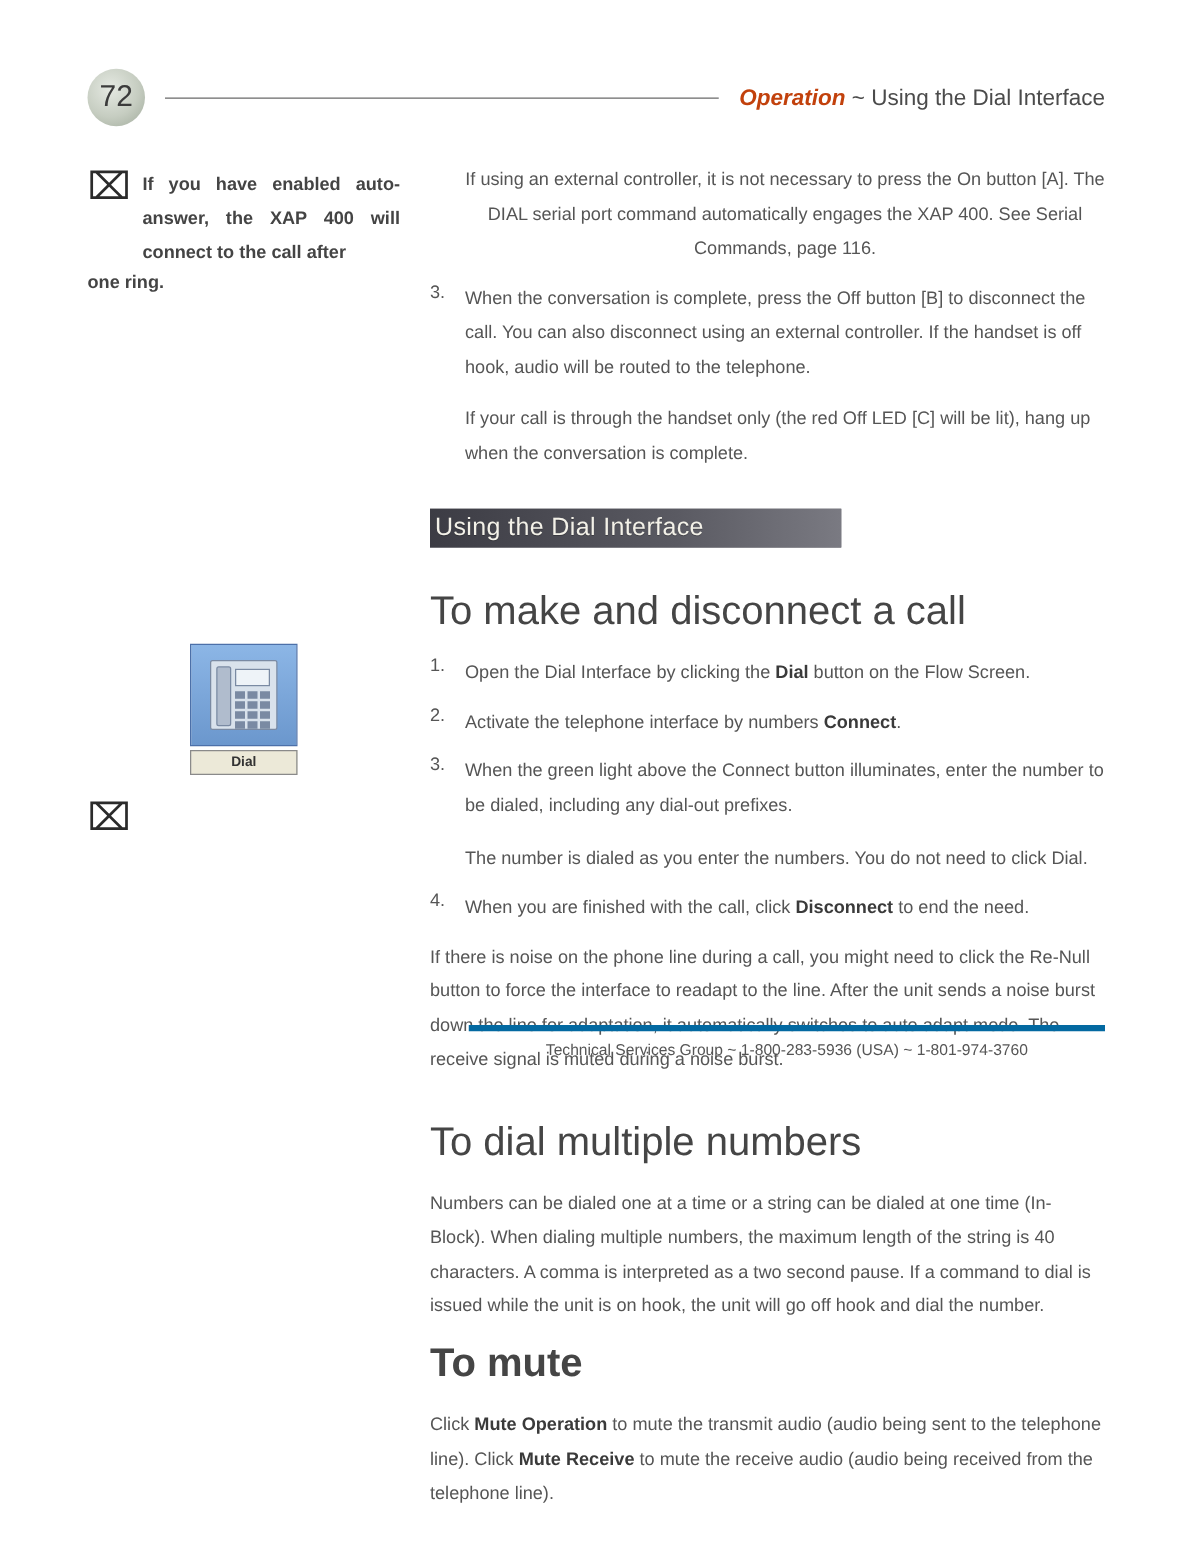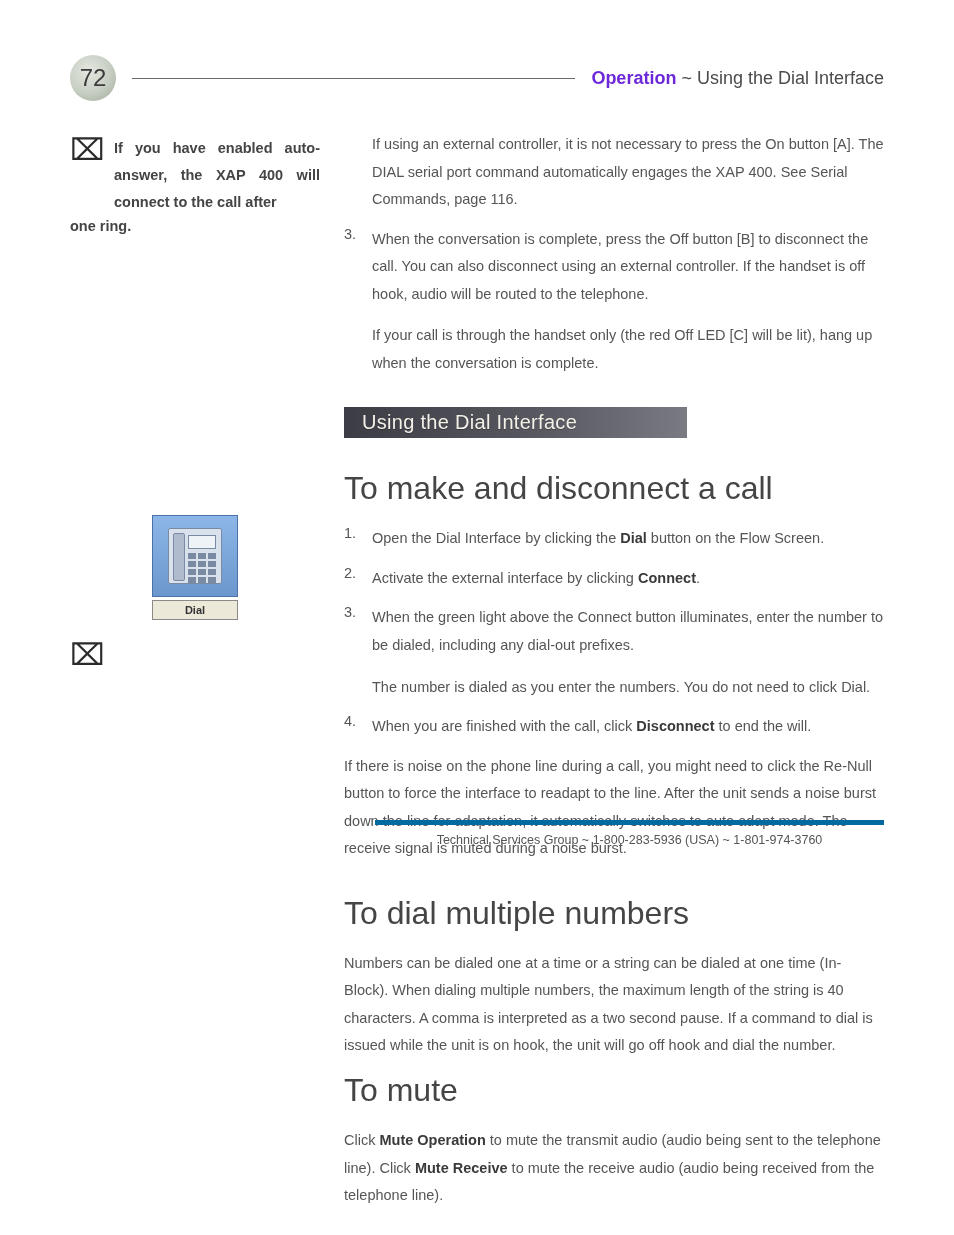--- a/index.html
+++ b/index.html
@@ -43,21 +43,21 @@
     height: 1px;
     background: #6a6a6a;
     margin: 0 16px;
   }
   .header-title {
     font-size: 18px;
     white-space: nowrap;
     color: #4b4b4b;
     font-weight: 400;
   }
-  .header-title .bold { font-weight: 700; color:#6d28d9; }
+  .header-title .bold { font-weight: 700; color:#c2410c;font-style:italic; }
   .body-area {
     display: flex;
     gap: 24px;
   }
   .side-col {
     width: 250px;
     flex-shrink: 0;
     position: relative;
   }
   .main-col {
@@ -87,21 +87,21 @@
   }
   .ol-sub {
     margin-top: 14px;
   }
   .section-bar {
     display: inline-block;
     background: linear-gradient(90deg, #3c3c44 0%, #4b4b53 30%, #5a5a62 60%, #7a7a82 100%);
     background-color:#4a4a52;
     color: #f3f1e8;
     font-size: 20px;
-    padding: 4px 110px 4px 18px;
+    padding: 4px 110px 4px 4px;
     margin-top: 18px;
     margin-bottom: 22px;
     letter-spacing: 0.3px;
     font-weight: 400;
     font-family: "Trebuchet MS", sans-serif;
     text-shadow: 0 1px 0 rgba(0,0,0,.25);
   }
   .h2 {
     font-size: 32px;
     font-weight: 400;
@@ -267,21 +267,21 @@
       </div>
 
       <div class="note-block" style="margin-top:18px;">
         <div class="note-icon">⌧</div>
       </div>
 
     </div>
 
     <div class="main-col">
 
-      <div class="body-text" style="padding-left:28px;">If using an external controller, it is not necessary to press the On button [A]. The DIAL serial port command automatically engages the XAP 400. See Serial Commands, page 116.</div>
+      <div class="body-text" style="padding-left:28px;text-align:center;">If using an external controller, it is not necessary to press the On button [A]. The DIAL serial port command automatically engages the XAP 400. See Serial Commands, page 116.</div>
 
       <div class="ol-item">
         <div class="ol-num">3.</div>
         <div class="ol-text">
           <span>When the conversation is complete, press the Off button [B] to disconnect the call. You can also disconnect using an external controller. If the handset is off hook, audio will be routed to the telephone.</span>
           <div class="ol-sub">If your call is through the handset only (the red Off LED [C] will be lit), hang up when the conversation is complete.</div>
         </div>
       </div>
 
       <div class="section-bar">Using the Dial Interface</div>
@@ -291,45 +291,45 @@
       <div class="ol-item">
         <div class="ol-num">1.</div>
         <div class="ol-text">
           <span>Open the Dial Interface by clicking the </span><b>Dial</b><span> button on the Flow Screen.</span>
         </div>
       </div>
 
       <div class="ol-item">
         <div class="ol-num">2.</div>
         <div class="ol-text">
-          <span> Activate the external interface by clicking </span><b>Connect</b><span>.</span>
+          <span> Activate the telephone interface by numbers </span><b>Connect</b><span>.</span>
         </div>
       </div>
 
       <div class="ol-item">
         <div class="ol-num">3.</div>
         <div class="ol-text">
           <span>When the green light above the Connect button illuminates, enter the number to be dialed, including any dial-out prefixes.</span>
           <div class="ol-sub">The number is dialed as you enter the numbers. You do not need to click Dial.</div>
         </div>
       </div>
 
       <div class="ol-item">
         <div class="ol-num">4.</div>
         <div class="ol-text">
-          <span>When you are finished with the call, click </span><b>Disconnect</b><span> to end the will.</span>
+          <span>When you are finished with the call, click </span><b>Disconnect</b><span> to end the need.</span>
         </div>
       </div>
 
       <div class="body-text">If there is noise on the phone line during a call, you might need to click the Re-Null button to force the interface to readapt to the line. After the unit sends a noise burst down the line for adaptation, it automatically switches to auto adapt mode. The receive signal is muted during a noise burst.</div>
 
       <div class="h2" style="margin-top:32px;">To dial multiple numbers</div>
       <div class="body-text">Numbers can be dialed one at a time or a string can be dialed at one time (In-Block). When dialing multiple numbers, the maximum length of the string is 40 characters. A comma is interpreted as a two second pause. If a command to dial is issued while the unit is on hook, the unit will go off hook and dial the number.</div>
 
-      <div class="h2" style="margin-top:10px;">To mute</div>
+      <div class="h2" style="margin-top:10px;font-weight:bold;">To mute</div>
       <div class="body-text">
         <span>Click </span><b>Mute Operation</b><span> to mute the transmit audio (audio being sent to the telephone line). Click </span><b>Mute Receive</b><span> to mute the receive audio (audio being received from the telephone line).</span>
       </div>
 
     </div>
   </div>
 
   <div class="footer">Technical Services Group ~ 1-800-283-5936 (USA) ~ 1-801-974-3760</div>
 </div>
 

